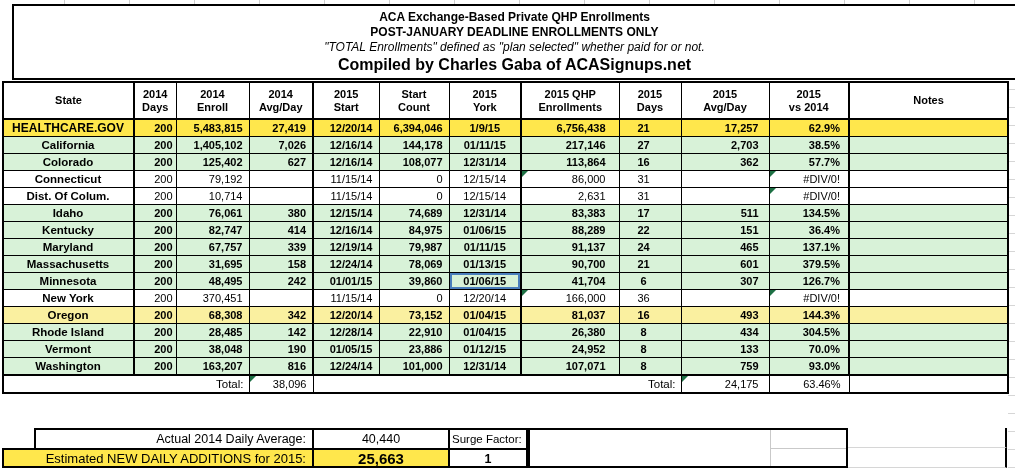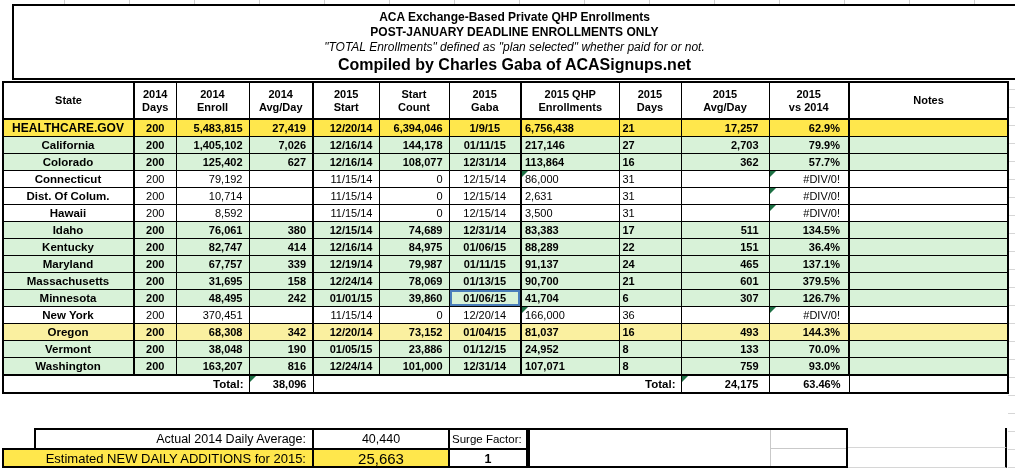--- a/index.html
+++ b/index.html
@@ -28,63 +28,63 @@
   td { height:17px; line-height:16px; font-size:11px; border:1px solid #000;
     padding:0 3px; white-space:nowrap; overflow:hidden; position:relative; background:#fff; }
   
   .main th:nth-child(1), tr.data-row td:nth-child(1) { border-right-width:2px; }
   .main th:nth-child(4), tr.data-row td:nth-child(4) { border-right-width:2px; }
   .main th:nth-child(7), tr.data-row td:nth-child(7) { border-right-width:2px; }
   .main th:nth-child(11), tr.data-row td:nth-child(11) { border-right-width:2px; }
 
   
   .c0 { text-align:center; font-weight:bold; padding-right:4px; font-size:11.5px; }
-  .c1 { text-align:center; }
+  .c1 { text-align:right; }
   .c2,.c3,.c4,.c5 { text-align:right; padding-right:6px; }
   .c6 { text-align:center; }
-  .c7 { text-align:left; padding-right:13px; }
-  .c8 { text-align:left; padding-right:16px; }
+  .c7 { text-align:right; padding-right:13px; }
+  .c8 { text-align:center; padding-right:16px; }
   .c9 { text-align:right; padding-right:10px; }
   .c10 { text-align:right; padding-right:8px; }
   .c11 { text-align:left; }
 
   
   tr.fill-yellow td { background:var(--yellow,#ffe74c); }
   tr.fill-paleyellow td { background:var(--paleyellow,#faf0a0); }
   tr.fill-green td { background:var(--green,#d8f2d8); }
   tr.fill-white td { background:#fff; }
   tr.bold td { font-weight:bold; }
   tr.fill-yellow .c0 { font-size:12px; }
 
   
   .tri-icon { position:absolute; top:0; left:0; width:0; height:0;
     border-top:6px solid var(--trigreen,#1d7044); border-right:6px solid transparent; }
   
   .sel { box-shadow: inset 0 0 0 2px var(--selblue,#4a7ebb); }
 
   
-  tr.total-row td { border-top:2px solid #000; font-weight:bold; }
+  tr.total-row td { border-top:2px solid #000; font-weight:normal; }
   .total-label { text-align:right; padding-right:5px; font-size:11.5px; border-right-width:1px; }
   .total-val { text-align:right; padding-right:6px; }
   .total-val2 { text-align:right; padding-right:10px; }
   .total-pct { text-align:right; padding-right:8px; }
   td.no-r { border-right:none; }
   td.no-l { border-left:none; }
 
   
   .footer-grid { position:absolute; top:428px; left:2px; display:grid;
     grid-template-columns:310px 136px 80px 240px 80px 159px; grid-auto-rows:20px; }
   .fb { border-left:2px solid #000; border-top:2px solid #000; background:#fff;
     font-size:12px; line-height:18px; white-space:nowrap; overflow:hidden; }
   .actual-label { grid-column:1; grid-row:1; text-align:right; padding-right:6px; font-size:12.5px;margin-left:32px; }
   .actual-value { grid-column:2; grid-row:1; text-align:center; font-size:12.5px; }
   .surge-label  { grid-column:3; grid-row:1; text-align:left; padding-left:2px; font-size:11.5px; border-right:2px solid #000; }
   .est-label    { grid-column:1; grid-row:2; text-align:right; padding-right:6px; font-size:13px;
     background:var(--yellow,#ffe74c); border-bottom:2px solid #000;padding-left:18px; }
-  .est-value    { grid-column:2; grid-row:2; text-align:center; font-size:15px; font-weight:normal;
+  .est-value    { grid-column:2; grid-row:2; text-align:center; font-size:15px; font-weight:bold;
     background:var(--yellow,#ffe74c); border-bottom:2px solid #000; line-height:17px; }
   .surge-value  { grid-column:3; grid-row:2; text-align:center; font-size:12.5px; font-weight:bold;
     border-bottom:2px solid #000; border-right:2px solid #000; }
   .empty-box { grid-column:4 / 6; grid-row:1 / 3; border:2px solid #000; position:relative; background:#fff; }
   .empty-box::before { content:""; position:absolute; top:0; bottom:0; left:240px; width:1px; background:#c9c9c9; }
   .empty-box::after  { content:""; position:absolute; left:240px; right:0; top:50%; height:1px; background:#c9c9c9; }
   .notes-r1 { grid-column:6; grid-row:1; border-right:2px solid #000; border-bottom:1px solid #d6d6d6; background:#fff; }
   .notes-r2 { grid-column:6; grid-row:2; border-right:2px solid #000; border-bottom:1px solid #d6d6d6; background:#fff; }
 
   th .hl { display:block; }
@@ -138,21 +138,21 @@
           <th>
             <span class="hl">2015</span>
             <span class="hl">Start</span>
           </th>
           <th>
             <span class="hl">Start</span>
             <span class="hl">Count</span>
           </th>
           <th>
             <span class="hl">2015</span>
-            <span class="hl">Gaba</span>
+            <span class="hl">York</span>
           </th>
           <th>
             <span class="hl">2015 QHP</span>
             <span class="hl">Enrollments</span>
           </th>
           <th>
             <span class="hl">2015</span>
             <span class="hl">Days</span>
           </th>
           <th>
@@ -187,21 +187,21 @@
           <td class="c0">California</td>
           <td class="c1">200</td>
           <td class="c2">1,405,102</td>
           <td class="c3">7,026</td>
           <td class="c4">12/16/14</td>
           <td class="c5">144,178</td>
           <td class="c6">01/11/15</td>
           <td class="c7">217,146</td>
           <td class="c8">27</td>
           <td class="c9">2,703</td>
-          <td class="c10">79.9%</td>
+          <td class="c10">38.5%</td>
           <td class="c11"></td>
         </tr>
         <tr class="data-row fill-green bold">
           <td class="c0">Colorado</td>
           <td class="c1">200</td>
           <td class="c2">125,402</td>
           <td class="c3">627</td>
           <td class="c4">12/16/14</td>
           <td class="c5">108,077</td>
           <td class="c6">12/31/14</td>
@@ -232,34 +232,20 @@
           <td class="c3"></td>
           <td class="c4">11/15/14</td>
           <td class="c5">0</td>
           <td class="c6">12/15/14</td>
           <td class="c7">2,631</td>
           <td class="c8">31</td>
           <td class="c9"></td>
           <td class="c10">#DIV/0!<span class="tri-icon"></span></td>
           <td class="c11"></td>
         </tr>
-        <tr class="data-row fill-white">
-          <td class="c0">Hawaii</td>
-          <td class="c1">200</td>
-          <td class="c2">8,592</td>
-          <td class="c3"></td>
-          <td class="c4">11/15/14</td>
-          <td class="c5">0</td>
-          <td class="c6">12/15/14</td>
-          <td class="c7">3,500</td>
-          <td class="c8">31</td>
-          <td class="c9"></td>
-          <td class="c10">#DIV/0!<span class="tri-icon"></span></td>
-          <td class="c11"></td>
-        </tr>
         <tr class="data-row fill-green bold">
           <td class="c0">Idaho</td>
           <td class="c1">200</td>
           <td class="c2">76,061</td>
           <td class="c3">380</td>
           <td class="c4">12/15/14</td>
           <td class="c5">74,689</td>
           <td class="c6">12/31/14</td>
           <td class="c7">83,383</td>
           <td class="c8">17</td>
@@ -342,20 +328,34 @@
           <td class="c1">200</td>
           <td class="c2">68,308</td>
           <td class="c3">342</td>
           <td class="c4">12/20/14</td>
           <td class="c5">73,152</td>
           <td class="c6">01/04/15</td>
           <td class="c7">81,037</td>
           <td class="c8">16</td>
           <td class="c9">493</td>
           <td class="c10">144.3%</td>
+          <td class="c11"></td>
+        </tr>
+        <tr class="data-row fill-green bold">
+          <td class="c0">Rhode Island</td>
+          <td class="c1">200</td>
+          <td class="c2">28,485</td>
+          <td class="c3">142</td>
+          <td class="c4">12/28/14</td>
+          <td class="c5">22,910</td>
+          <td class="c6">01/04/15</td>
+          <td class="c7">26,380</td>
+          <td class="c8">8</td>
+          <td class="c9">434</td>
+          <td class="c10">304.5%</td>
           <td class="c11"></td>
         </tr>
         <tr class="data-row fill-green bold">
           <td class="c0">Vermont</td>
           <td class="c1">200</td>
           <td class="c2">38,048</td>
           <td class="c3">190</td>
           <td class="c4">01/05/15</td>
           <td class="c5">23,886</td>
           <td class="c6">01/12/15</td>

